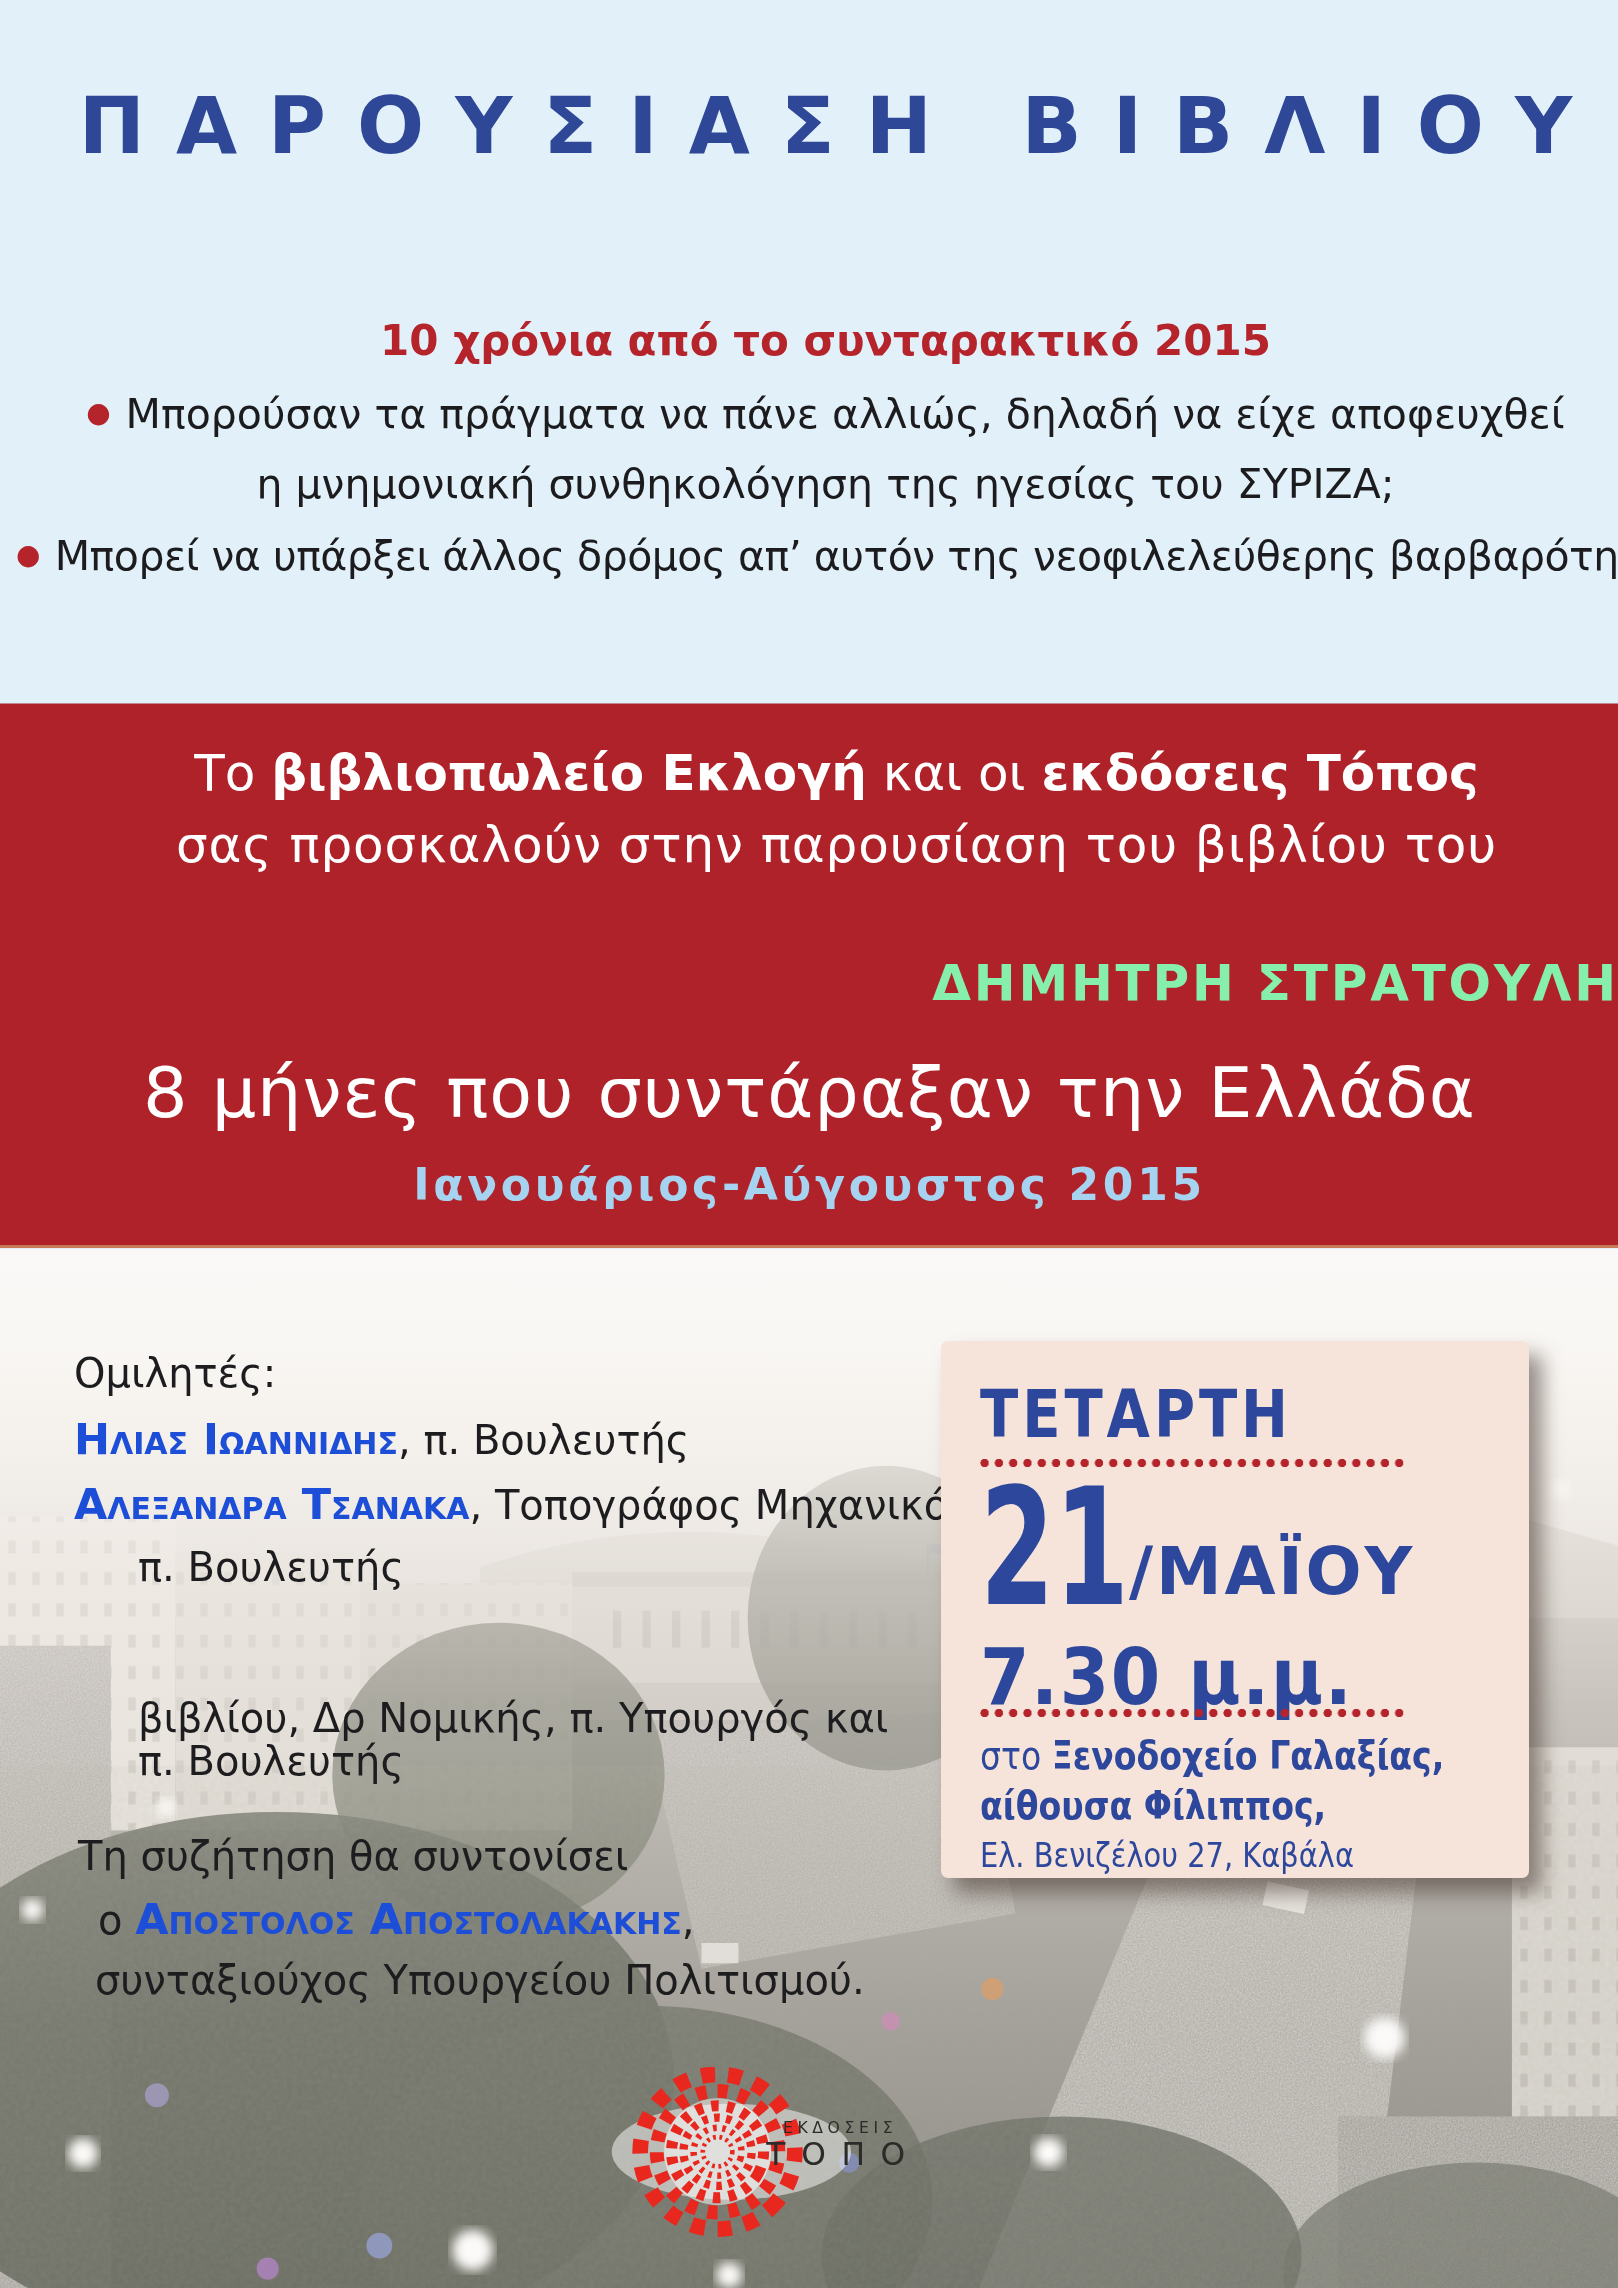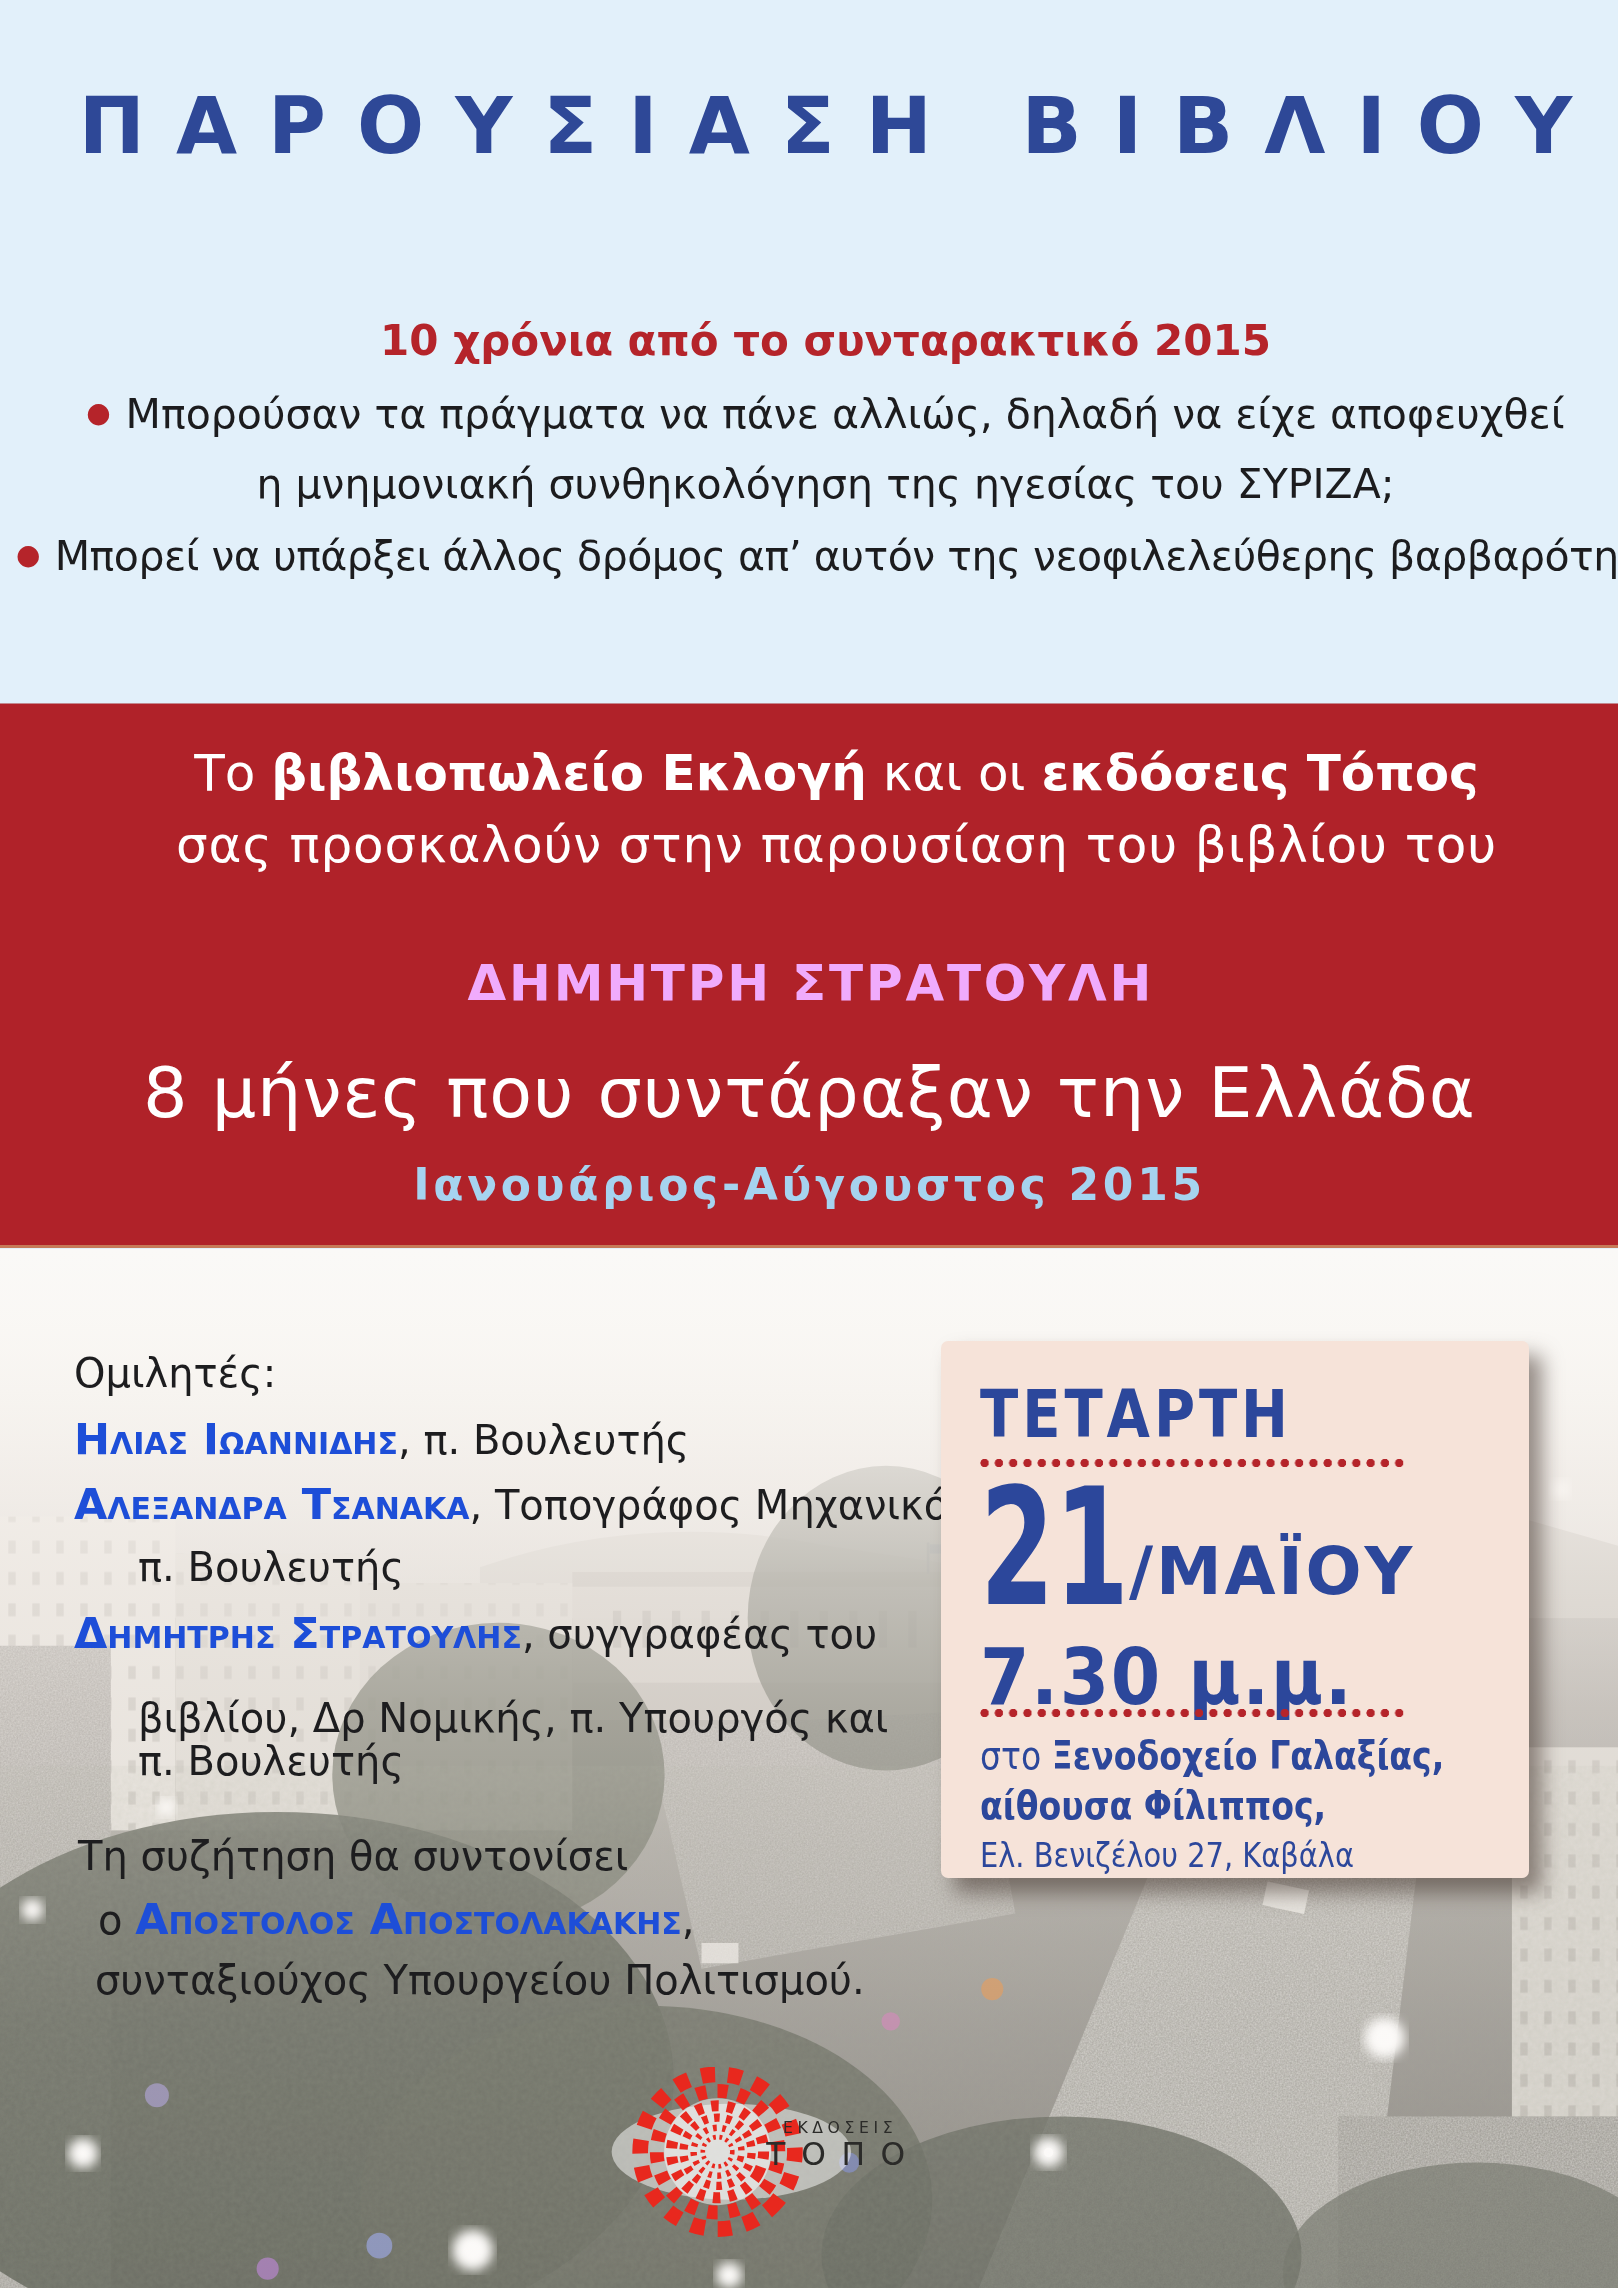--- a/index.html
+++ b/index.html
@@ -30,21 +30,21 @@
   
   .main-title{top:81px;font-size:79px;font-weight:bold;color:#2e4897;letter-spacing:31px;text-indent:31px;}
   .intro-heading{top:317px;font-size:42px;font-weight:bold;color:#b5242a;}
   .bullet-line{font-size:41px;color:#1c1c1e;}
   .b1a{top:391px;} .b1b{top:461px;} .b2{top:533px;letter-spacing:-0.5px;}
   .bullet-dot{color:#b5242a;font-size:28px;vertical-align:6.5px;margin-right:14.8px;}
   
   .band-line{color:#ffffff;font-size:50px;font-weight:400;padding-left:27px;}
   .bl1{top:41px;} .bl2{top:113px;letter-spacing:0.9px;}
   .band-line b{font-weight:bold;}
-  .band-author{top:251px;font-size:50px;font-weight:bold;color:#f0abfc;letter-spacing:2.8px;text-indent:2.8px;}
+  .band-author{top:251px;font-size:50px;font-weight:bold;color:#86efac;letter-spacing:2.8px;text-indent:2.8px;text-align:right;}
   .band-book{top:349px;font-size:70px;font-weight:normal;color:#ffffff;letter-spacing:0.9px;}
   .band-period{top:456px;font-size:44px;font-weight:bold;color:#a6d3ef;letter-spacing:3.7px;}
   
   .ptext{position:absolute;white-space:nowrap;font-size:40px;color:#1d1d1f;line-height:1.2;}
   .sc-name{font-variant:small-caps;font-weight:bold;color:#1d4ed8;font-size:43px;}
   
   .event-card{position:absolute;left:941px;top:1341px;width:588px;height:537px;background:#f6e3d9;
               box-shadow:13px 14.8px 20px rgba(70,55,48,.55);border-radius:7px;}
   .card-el{position:absolute;white-space:nowrap;color:#2c479b;line-height:1;}
   .din{transform:scaleX(.85);transform-origin:0 50%;}
@@ -201,21 +201,20 @@
       </g>
     </svg>
 
     <div class="veil"></div>
   </div>
 
   <div class="ptext" style="left:74px;top:1349px;">Ομιλητές:</div>
   <div class="ptext" style="left:74px;top:1414px;"><span class="sc-name">Ηλιας Ιωαννιδης</span><span>, π. Βουλευτής</span></div>
   <div class="ptext" style="left:74px;top:1479px;"><span class="sc-name">Αλεξανδρα Τσανακα</span><span>, Τοπογράφος Μηχανικός,</span></div>
   <div class="ptext" style="left:138px;top:1543px;">π. Βουλευτής</div>
-  <div class="ptext" style="left:74px;top:1608px;"><span class="sc-name">Δημητρης Στρατουλης</span><span>, συγγραφέας του</span></div>
   <div class="ptext" style="left:138px;top:1672px;margin-top:22px;">βιβλίου, Δρ Νομικής, π. Υπουργός και</div>
   <div class="ptext" style="left:138px;top:1737px;">π. Βουλευτής</div>
 
   <div class="ptext" style="left:78px;top:1832px;">Τη συζήτηση θα συντονίσει</div>
   <div class="ptext" style="left:98px;top:1894px;"><span>ο </span><span class="sc-name">Αποστολος Αποστολακακης</span><span>,</span></div>
   <div class="ptext" style="left:95px;top:1956px;">συνταξιούχος Υπουργείου Πολιτισμού.</div>
 
   <div class="event-card">
     <div class="card-el card-day din">ΤΕΤΑΡΤΗ</div>
     <div class="dotted dots1"></div>

